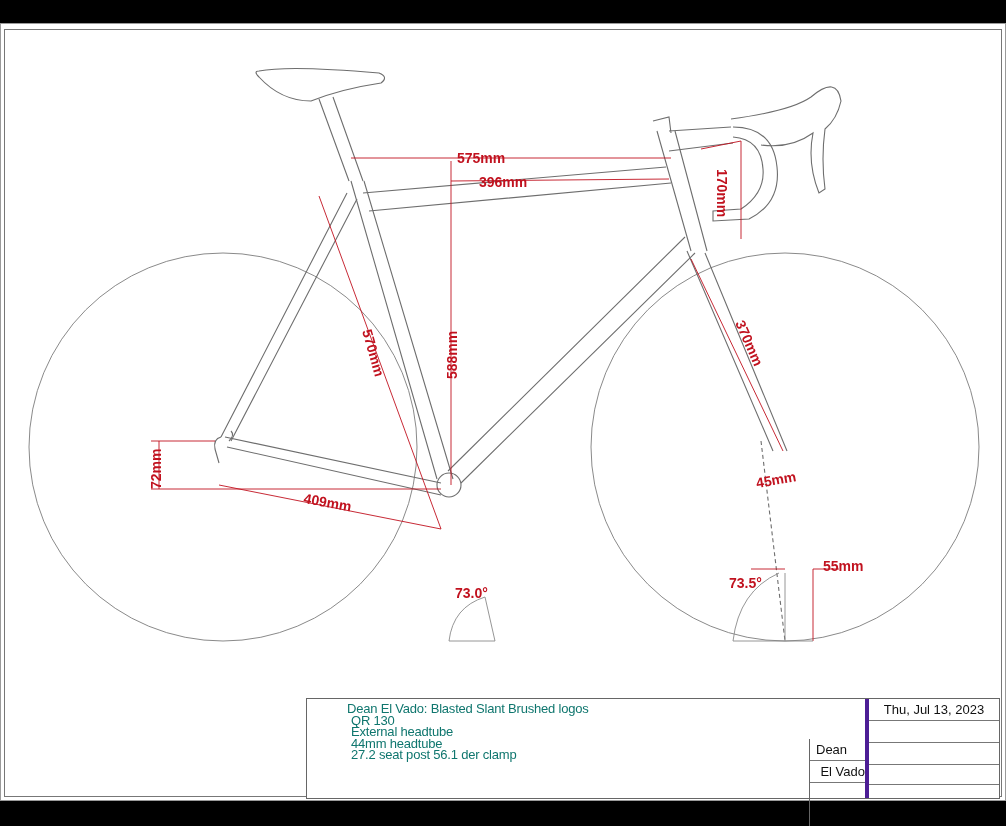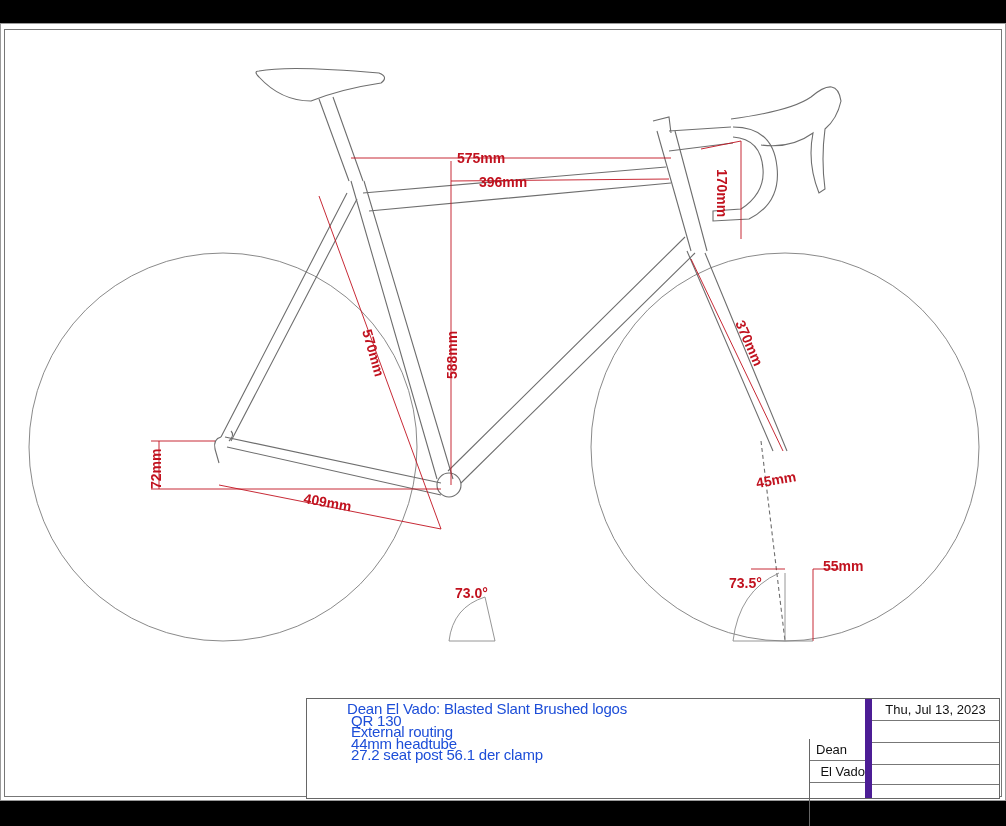--- a/index.html
+++ b/index.html
@@ -16,32 +16,32 @@
       position: absolute; left: 3px; top: 5px; right: 3px; bottom: 3px;
       border: 1px solid #777; box-sizing: border-box;
     }
     svg.drawing { position: absolute; left: 0; top: 0; }
     .dim { fill: #c1121f; font-family: "Liberation Sans", sans-serif; font-weight: bold; font-size: 14px; }
     .title-block {
       position: absolute; left: 305px; top: 674px; width: 694px; height: 101px;
       border: 1px solid #666; box-sizing: border-box; background: #fff;
     }
     .notes {
-      position: absolute; left: 40px; top: 4px; font-size: 15px; line-height: 11.5px;
-      color: #1d4ed8; font-family: "Liberation Sans", sans-serif; letter-spacing: -0.2px;
+      position: absolute; left: 40px; top: 4px; font-size: 13px; line-height: 11.5px;
+      color: #0f766e; font-family: "Liberation Sans", sans-serif; letter-spacing: -0.2px;
     }
     .notes .line { white-space: nowrap; }
     .notes .line.sub { padding-left: 4px; }
     .col-name {
       position: absolute; left: 502px; top: 0; width: 56px; height: 100%;
       border-left: 1px solid #666; box-sizing: border-box; margin-top: 40px;
     }
     .col-date {
       position: absolute; left: 558px; top: 0; right: 0; height: 100%;
-      border-left: 7px solid #4c1d95; box-sizing: border-box;
+      border-left: 4px solid #4c1d95; box-sizing: border-box;
     }
     .cell { position: absolute; left: 0; right: 0; border-bottom: 1px solid #777; box-sizing: border-box;
       font-size: 13px; color: #111; padding-left: 6px; line-height: 21px; }
     .col-date .cell { text-align: center; padding-left: 0; }
   </style>
 </head>
 <body>
 
 <div class="sheet">
   <div class="inner-frame"></div>
@@ -115,21 +115,21 @@
       <text class="dim" x="0" y="0" transform="translate(160,488) rotate(-90)">72mm</text>
       <text class="dim" x="454" y="597">73.0°</text>
       <text class="dim" x="728" y="587">73.5°</text>
     </g>
   </svg>
 
   <div class="title-block">
     <div class="notes">
       <div class="line">Dean El Vado: Blasted Slant Brushed logos</div>
       <div class="line sub">QR 130</div>
-      <div class="line sub">External routing</div>
+      <div class="line sub">External headtube</div>
       <div class="line sub">44mm headtube</div>
       <div class="line sub">27.2 seat post 56.1 der clamp</div>
     </div>
     <div class="col-name">
       <div class="cell" style="top:0;height:22px;">Dean</div>
       <div class="cell" style="top:22px;height:22px;text-align:right;">El Vado</div>
     </div>
     <div class="col-date">
       <div class="cell" style="top:0;height:22px;">Thu, Jul 13, 2023</div>
       <div class="cell" style="top:22px;height:22px;"></div>

